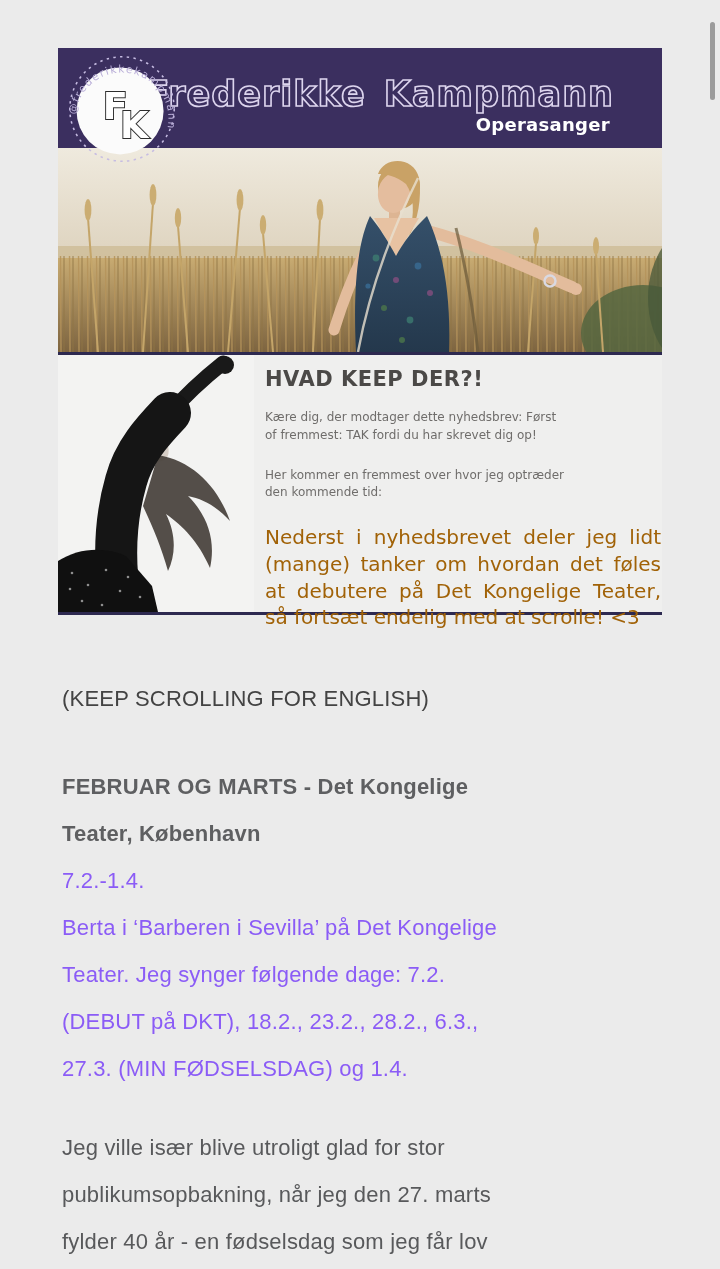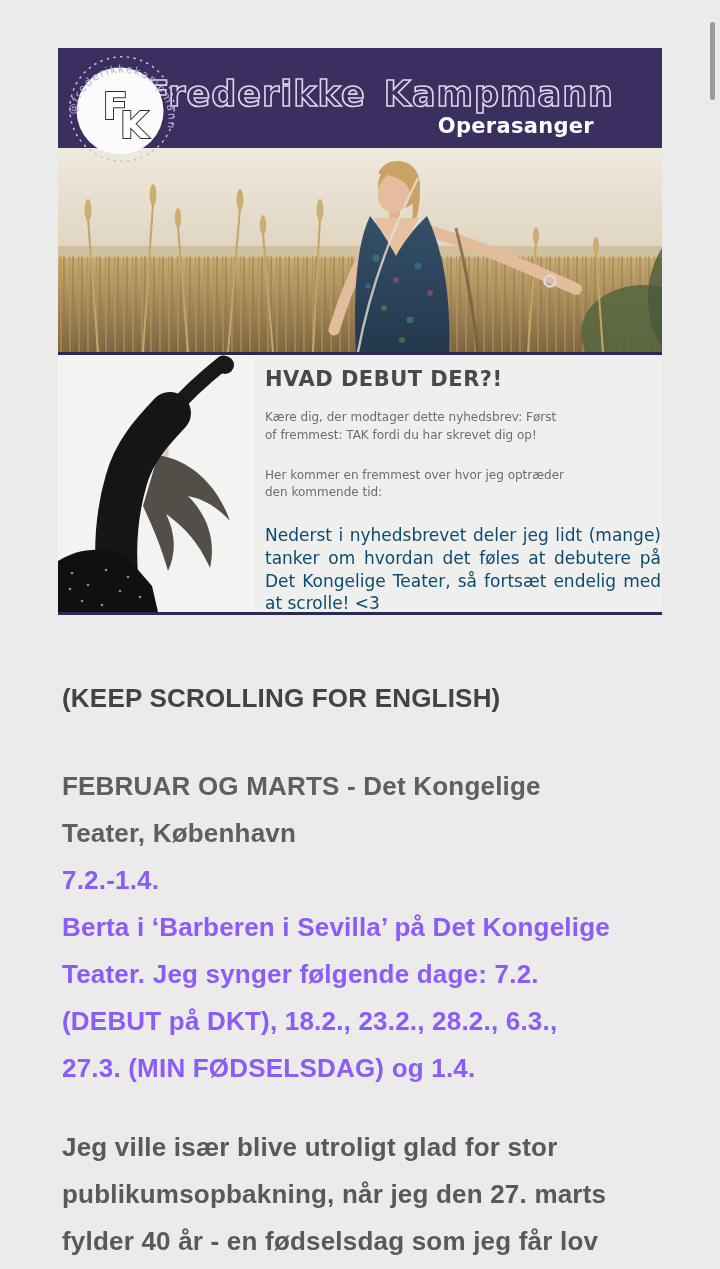--- a/index.html
+++ b/index.html
@@ -30,23 +30,23 @@
   .masthead-title {
     position:absolute; top:26px; right:48px;
     font-family:"DejaVu Sans", sans-serif;
     font-size:35px; font-weight:800;
     letter-spacing:1px; word-spacing:5px;
     color:transparent;
     -webkit-text-stroke:1.6px #ddd5ee;
     white-space:nowrap;
   }
   .masthead-subtitle {
-    position:absolute; top:66px; right:68px;
-    font-family:"DejaVu Sans", sans-serif;
-    font-size:21px; font-weight:bold; color:#ffffff;
+    position:absolute; top:66px; right:52px;
+    font-family:"DejaVu Sans", sans-serif;
+    font-size:18px; font-weight:bold; color:#ffffff;
     letter-spacing:0.3px;
     text-align:right;
   }
 
   
   .hero {
     position:relative; height:204px; overflow:hidden;
     border-bottom:3px solid #2d2950;
     background:#e6dfd0;
   }
@@ -66,31 +66,31 @@
     font-size:21px; font-weight:bold; color:#4b4947;
     letter-spacing:0.5px;
   }
   .card-para {
     margin:0 0 22px 0;
     font-family:"DejaVu Sans", sans-serif;
     font-size:12px; line-height:1.48; color:#6f6d6b;
   }
   .card-para.accent {
     margin:0;
-    font-size:17px; line-height:1.34;
-    color:#0c4a6e;
+    font-size:20px; line-height:1.34;
+    color:#a16207;
     text-align:justify;
   }
 
   
   .body-copy { position:relative; padding:60px 0 0 4px; width:600px; }
   .body-copy p, .body-copy h1 {
     margin:0;
     font-family:"Liberation Sans", sans-serif;
-    font-size:26px; line-height:47px; letter-spacing:0.2px;font-weight:bold;
+    font-size:22px; line-height:47px; letter-spacing:0.2px;
   }
   .english-note { color:#434343; margin-bottom:41px !important; }
   .section-heading { color:#5e5f61; font-weight:bold; font-size:26px; }
   .schedule { color:#8b5cf6; margin-bottom:32px !important; }
   .birthday { color:#58595b; }
 </style>
 </head>
 <body>
 
 <div class="scrollbar-thumb"></div>
@@ -209,21 +209,21 @@
           <circle cx="62" cy="236" r="1.3"></circle>
             <circle cx="24" cy="246" r="1.3"></circle>
             <circle cx="44" cy="250" r="1.3"></circle>
           <circle cx="70" cy="222" r="1.3"></circle>
             <circle cx="82" cy="242" r="1.3"></circle>
             <circle cx="12" cy="234" r="1.3"></circle>
         </g>
       </svg>
     </div>
     <div class="card-text">
-      <h2 class="card-heading">HVAD DEBUT DER?!</h2>
+      <h2 class="card-heading">HVAD KEEP DER?!</h2>
       <p class="card-para preline">Kære dig, der modtager dette nyhedsbrev: Først
 of fremmest: TAK fordi du har skrevet dig op!</p>
       <p class="card-para preline">Her kommer en fremmest over hvor jeg optræder
 den kommende tid:</p>
       <p class="card-para accent">Nederst i nyhedsbrevet deler jeg lidt (mange) tanker om hvordan det føles at debutere på Det Kongelige Teater, så fortsæt endelig med at scrolle! &lt;3</p>
     </div>
   </section>
 
   <main class="body-copy">
     <p class="english-note preline">(KEEP SCROLLING FOR ENGLISH)</p>

